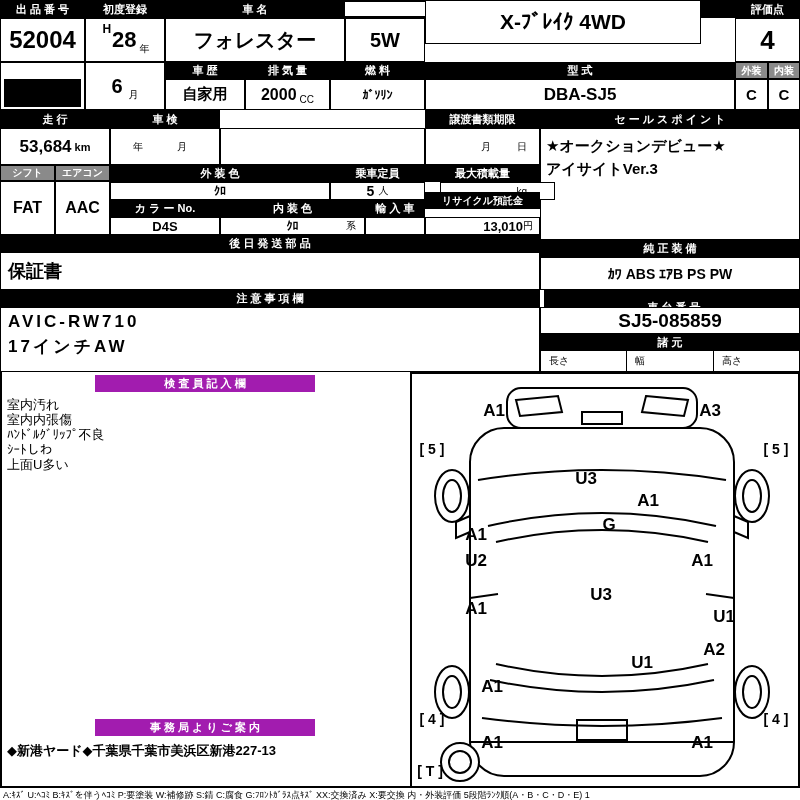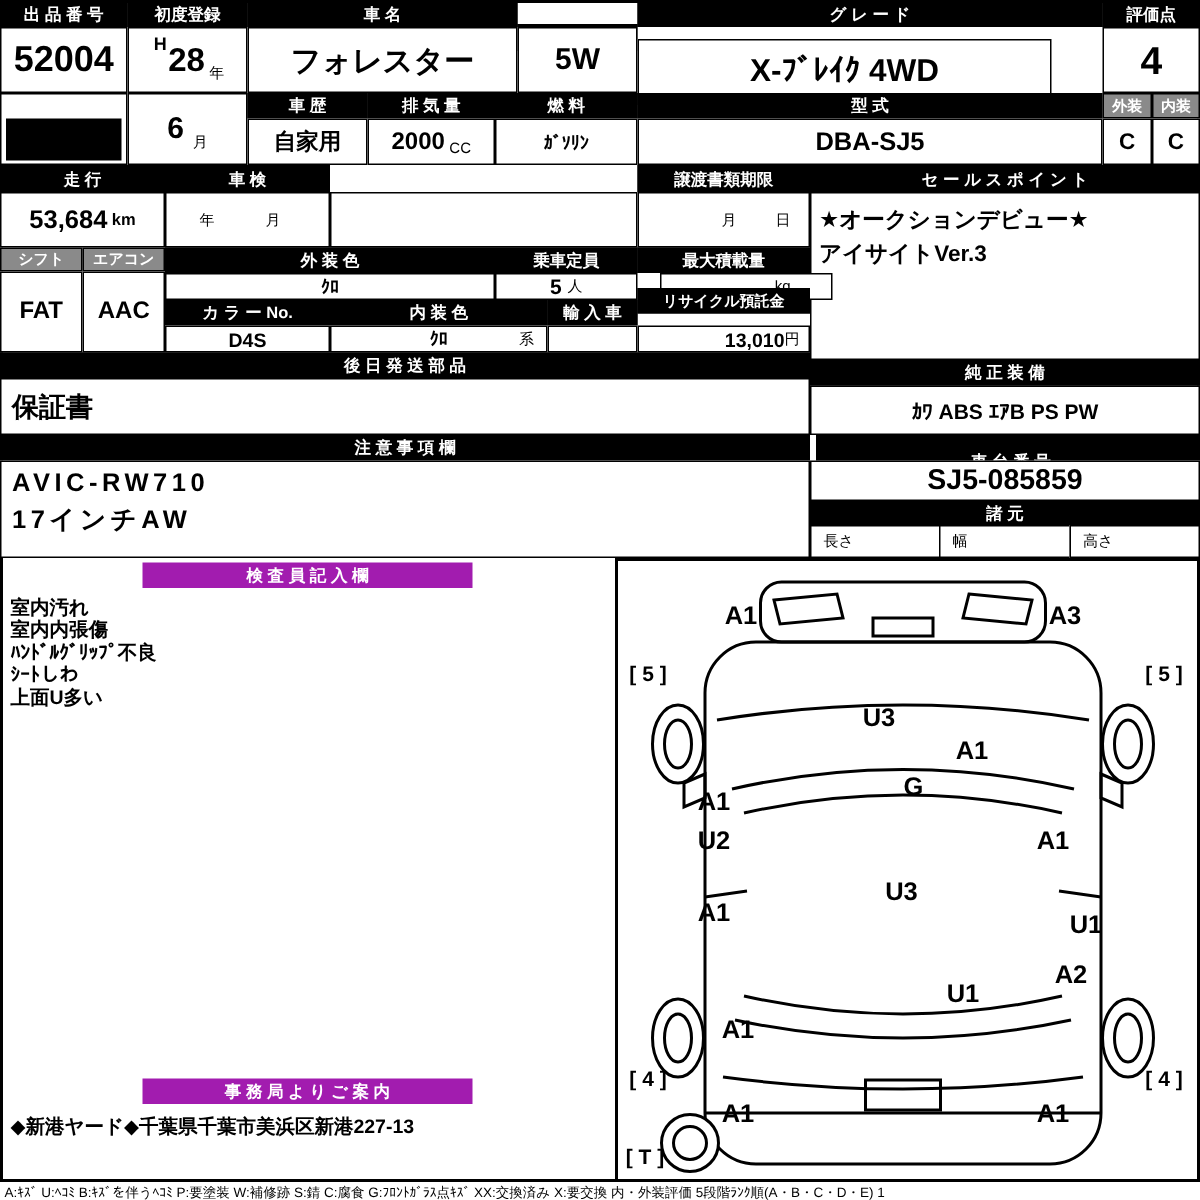--- a/index.html
+++ b/index.html
@@ -10,21 +10,21 @@
   .cell  { position:absolute; display:flex; align-items:center; justify-content:center;
            border:1px solid #000; background:#fff; overflow:hidden; white-space:nowrap; }
   .hdr   { background:#000; color:#fff; font-size:11px; font-weight:bold; }
   .gray  { background:#8a8a8a; }
   .val   { font-weight:bold; }
   .bar   { position:absolute; background:#a21caf; color:#fff; font-size:11px; font-weight:bold;
            display:flex; align-items:center; justify-content:center; white-space:nowrap; }
   .mask  { position:absolute; background:#000; }
   .small { font-size:10px; }
   .colflex { flex-direction:column; align-items:flex-start; justify-content:flex-start; }
-  .notes-list div { font-size:13px; font-weight:bold; line-height:15px; }
+  .notes-list div { font-size:13px; font-weight:normal; line-height:15px; }
   svg .marker  { font-family:"Liberation Sans","DejaVu Sans",sans-serif; font-weight:bold;
                  font-size:17px; text-anchor:middle; fill:#000; }
   svg .bracket { font-size:14px; }
   .footer { position:absolute; left:3px; top:789px; width:794px; font-size:9px;
             display:flex; justify-content:flex-start; }
 </style>
 </head>
 <body>
 
 <div class="sheet">
@@ -40,21 +40,21 @@
     <span class="small" style="align-self:flex-end;margin:0 4px 5px 3px">年</span>
   </div>
 
   <div class="cell hdr" style="left:165px;top:0;width:180px;height:18px">車  名</div>
   <div class="cell val" style="left:165px;top:18px;width:180px;height:44px;font-size:20px">フォレスター</div>
 
   <div class="cell hdr" style="left:345px;top:16px;width:80px;height:18px">ドア形状</div>
   <div class="cell val" style="left:345px;top:18px;width:80px;height:44px;font-size:20px">5W</div>
 
   <div class="cell hdr" style="left:425px;top:0;width:310px;height:18px">グ レ ー ド</div>
-  <div class="cell val" style="left:425px;top:26px;width:276px;height:44px;font-size:21px">X-ﾌﾞﾚｲｸ 4WD</div>
+  <div class="cell val" style="left:425px;top:0;width:276px;height:44px;font-size:21px">X-ﾌﾞﾚｲｸ 4WD</div>
 
   <div class="cell hdr" style="left:735px;top:0;width:65px;height:18px">評価点</div>
   <div class="cell val" style="left:735px;top:18px;width:65px;height:44px;font-size:26px">4</div>
 
   <div class="cell" style="left:0;top:62px;width:85px;height:48px">
     <div class="mask" style="left:3px;top:16px;width:77px;height:28px"></div>
   </div>
   <div class="cell" style="left:85px;top:62px;width:80px;height:48px">
     <span style="font-size:20px;font-weight:bold">6</span>
     <span class="small" style="align-self:flex-end;margin:0 0 7px 6px">月</span>

